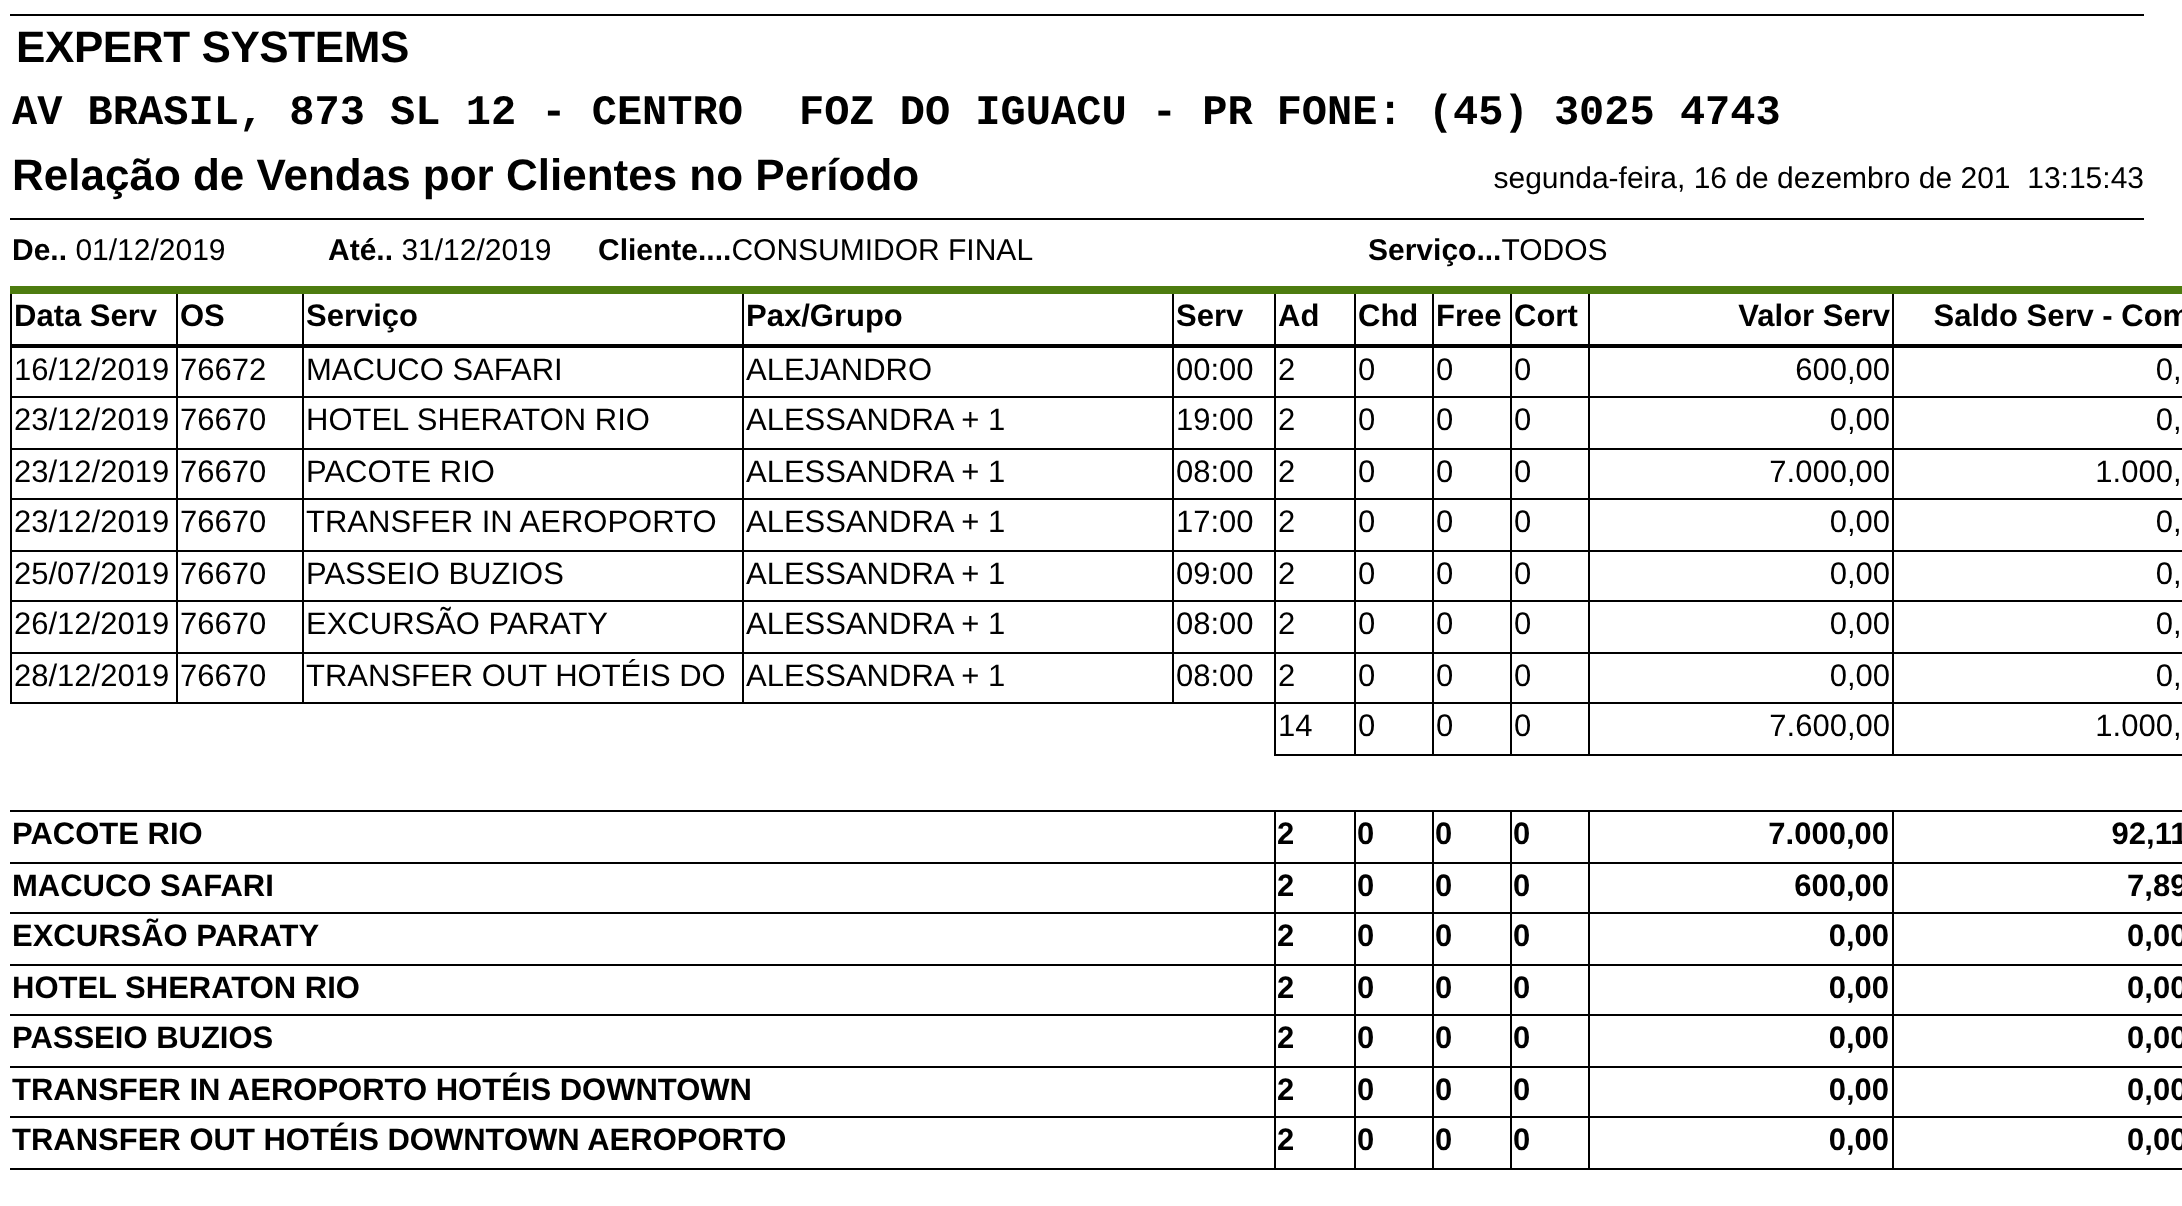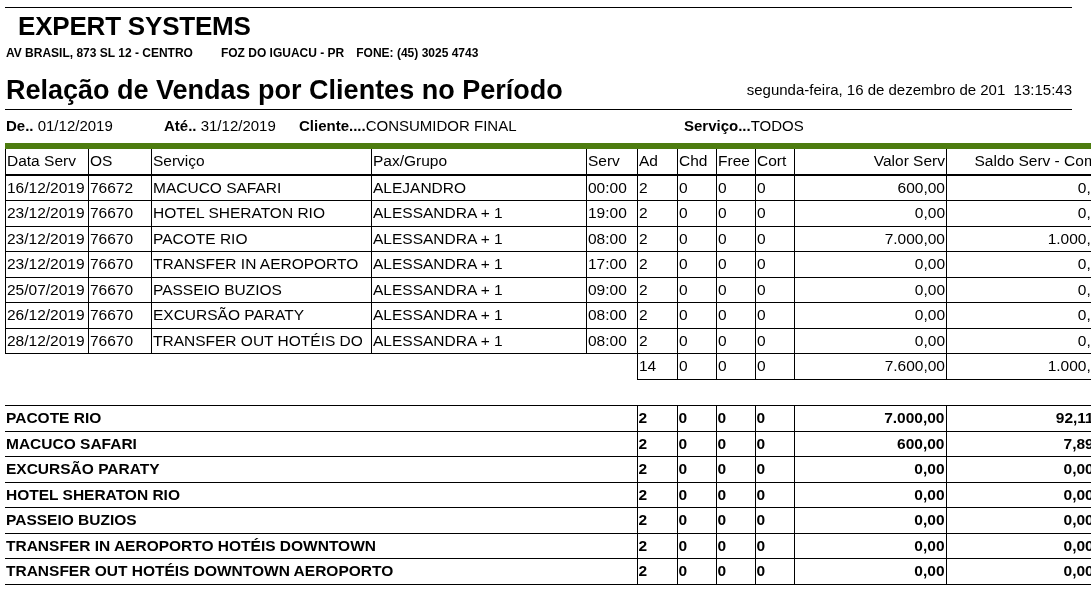--- a/index.html
+++ b/index.html
@@ -1,28 +1,28 @@
 <!DOCTYPE html>
 <html><head>
 <meta charset="utf-8">
 <style>
   html, body { margin:0; padding:0; background:#ffffff; }
   body { width:1091px; height:603px; position:relative; overflow:hidden; font-family:"Liberation Sans", sans-serif; color:#000; }
   .abs { position:absolute; white-space:nowrap; }
   .rule { position:absolute; left:5px; width:1067px; height:1px; background:#000; }
-  .company { left:18px; top:11px; font-size:26px; font-weight:bold; letter-spacing:-0.2px; }
-  .address { left:6px; top:46px; font-size:12px; font-weight:bold; }
-  .title { left:6px; top:75px; font-size:27px; font-weight:bold; }
+  .company { left:8px; top:11px; font-size:22px; font-weight:bold; letter-spacing:-0.2px; }
+  .address { left:6px; top:46px; font-size:21px; font-weight:bold;font-family:Liberation Mono, monospace; }
+  .title { left:6px; top:75px; font-size:22px; font-weight:bold; }
   .datetime { right:19px; top:81px; font-size:15px;margin-left:24px; }
   .filters { top:117px; font-size:15px; }
   .filters b { font-weight:bold; }
 
   table.grid { position:absolute; border-collapse:collapse; font-size:15.5px; }
   table.grid td, table.grid th { border:1px solid #000; padding:0 1px; height:24.5px; line-height:22px; white-space:nowrap; overflow:hidden; }
-  table.grid th { font-weight:normal; text-align:left; border-bottom:2px solid #000; border-top:6px solid #4d7c0f;}
+  table.grid th { font-weight:bold; text-align:left; border-bottom:2px solid #000; border-top:4px solid #4d7c0f;}
   .r { text-align:right !important; }
   .noborder { border:none !important; }
   .bold td { font-weight:normal; }
   .summary td { font-weight:bold; }
   .thick-top td { border-top:2px solid #000; }
 </style>
 </head>
 <body>
 
 <div class="rule" style="top:7px;"></div>

